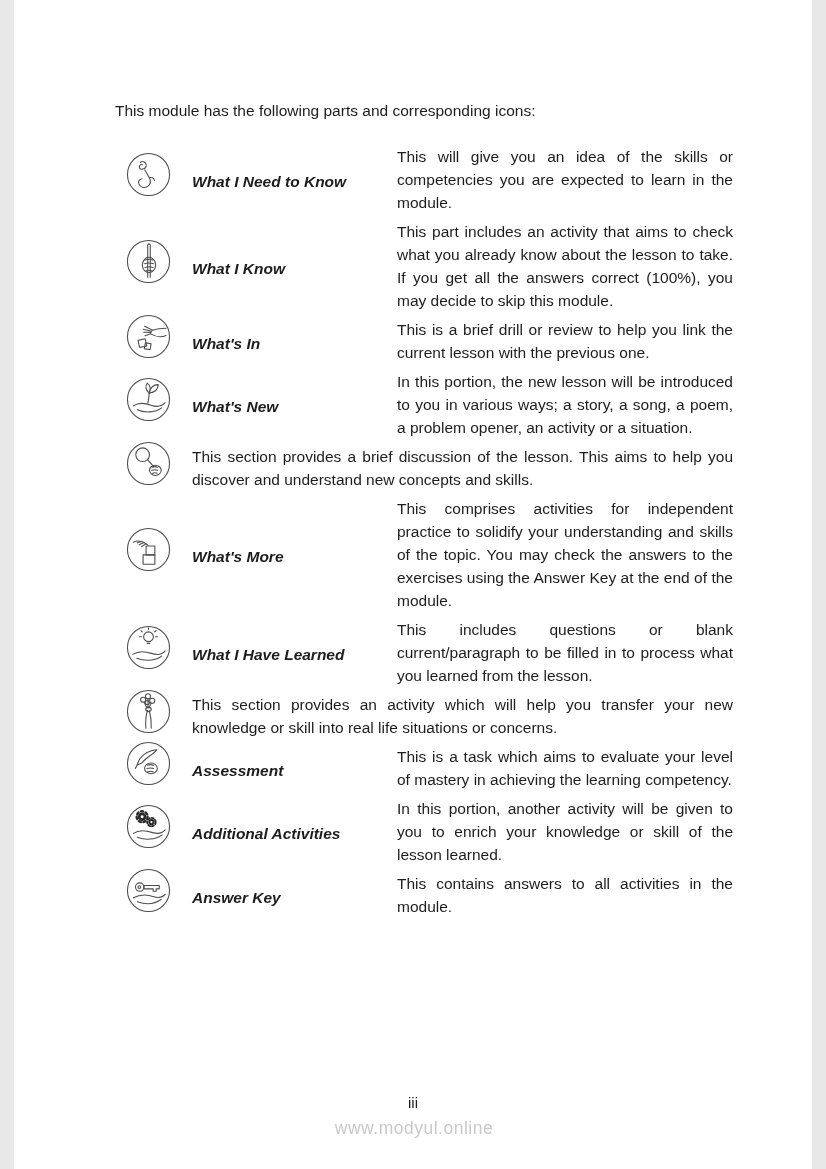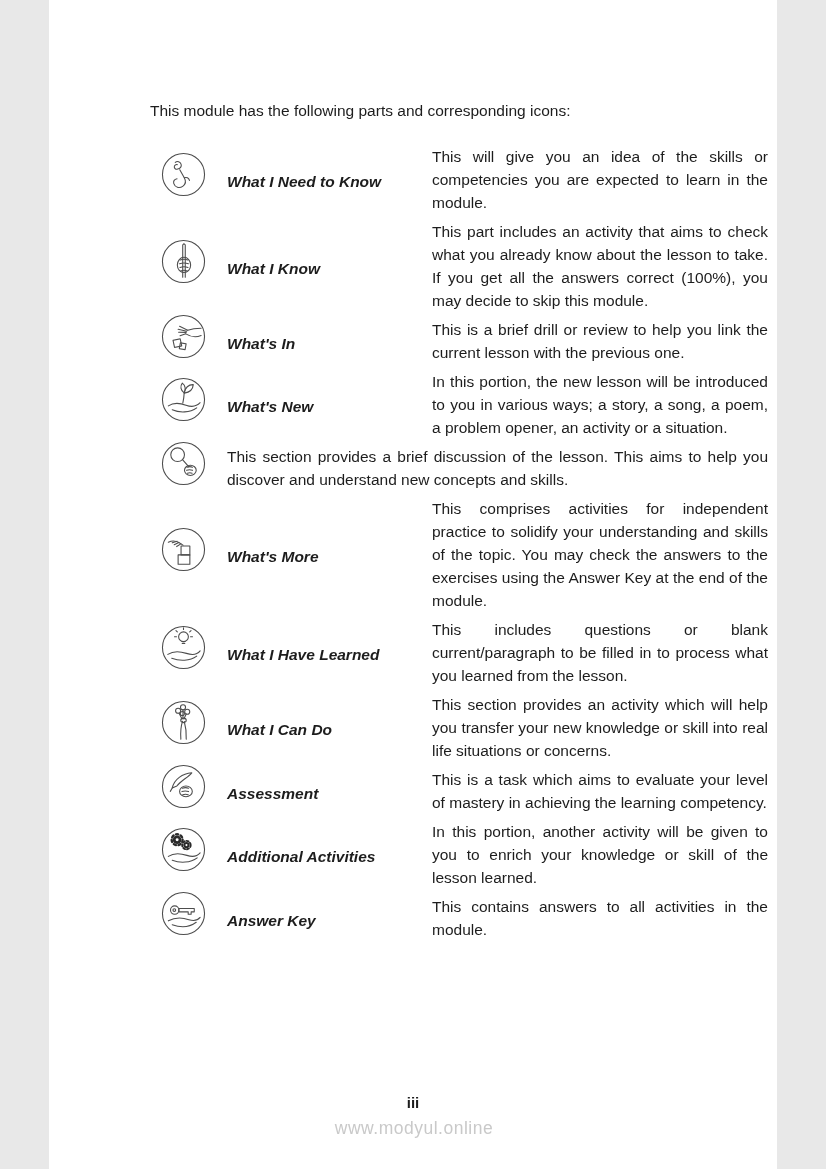--- a/index.html
+++ b/index.html
@@ -1,18 +1,18 @@
 <!DOCTYPE html>
 <html><head>
 <meta charset="utf-8">
 <style>
   html,body{margin:0;padding:0;background:#e8e8e8;}
   .page{
     position:relative;
-    width:728px;height:1169px;
+    width:798px;height:1169px;
     margin:0 auto;
     background:#ffffff;
     font-family:"Liberation Sans","DejaVu Sans",sans-serif;
     color:#1d1d1d;
     box-sizing:border-box;
     padding:101px 107px 0 101px;
     overflow:hidden;
   }
   .intro{
     margin:0 0 24px 0;
@@ -51,21 +51,20 @@
     font-size:15.5px;
     line-height:23px;
     text-align:justify;
   }
   .pagenum{
     position:absolute;
     left:0;right:0;top:1094px;
     text-align:center;
     font-size:15px;
     color:#1d1d1d;
-    font-weight:bold;
   }
   .watermark{
     position:absolute;
     left:2px;right:0;top:1118px;
     text-align:center;
     font-size:17.5px;
     letter-spacing:0.5px;
     color:#c9c9c9;
   }
 </style>
@@ -215,21 +214,20 @@
             <circle cx="22.5" cy="7.5" r="2.6"></circle>
             <circle cx="26.8" cy="12" r="2.6"></circle>
             <circle cx="21.8" cy="13.8" r="2.1"></circle>
             <path d="M18.5 13.5 L21.5 19.5 M22.5 10.2 L22.4 18.8 M25.8 14.4 L23.4 19.5"></path>
             <path d="M20.3 40 C19.8 33 20.2 27 22 21.8 M25.8 40 C26 33.5 25.4 27.5 23.8 22"></path>
             <ellipse cx="23" cy="20.8" rx="2.8" ry="2.3"></ellipse>
           </g>
             </svg>
         </span>
       </div>
-      <div class="cell-label">What I Can Do</div>
       <div class="cell-desc">This section provides an activity which will help you transfer your new knowledge or skill into real life situations or concerns.</div>
     </div>
 
     <div class="row">
       <div class="cell-icon">
         <span class="icon-wrap">
           <svg viewBox="0 0 46 46">
               <g class="ic">
             <circle cx="23" cy="23" r="21.5"></circle>
             <path d="M11.5 24.5 C13.5 15.5 22 9.8 31.5 9 C27.5 13.8 20.5 17 16.2 22.5 Z"></path>

